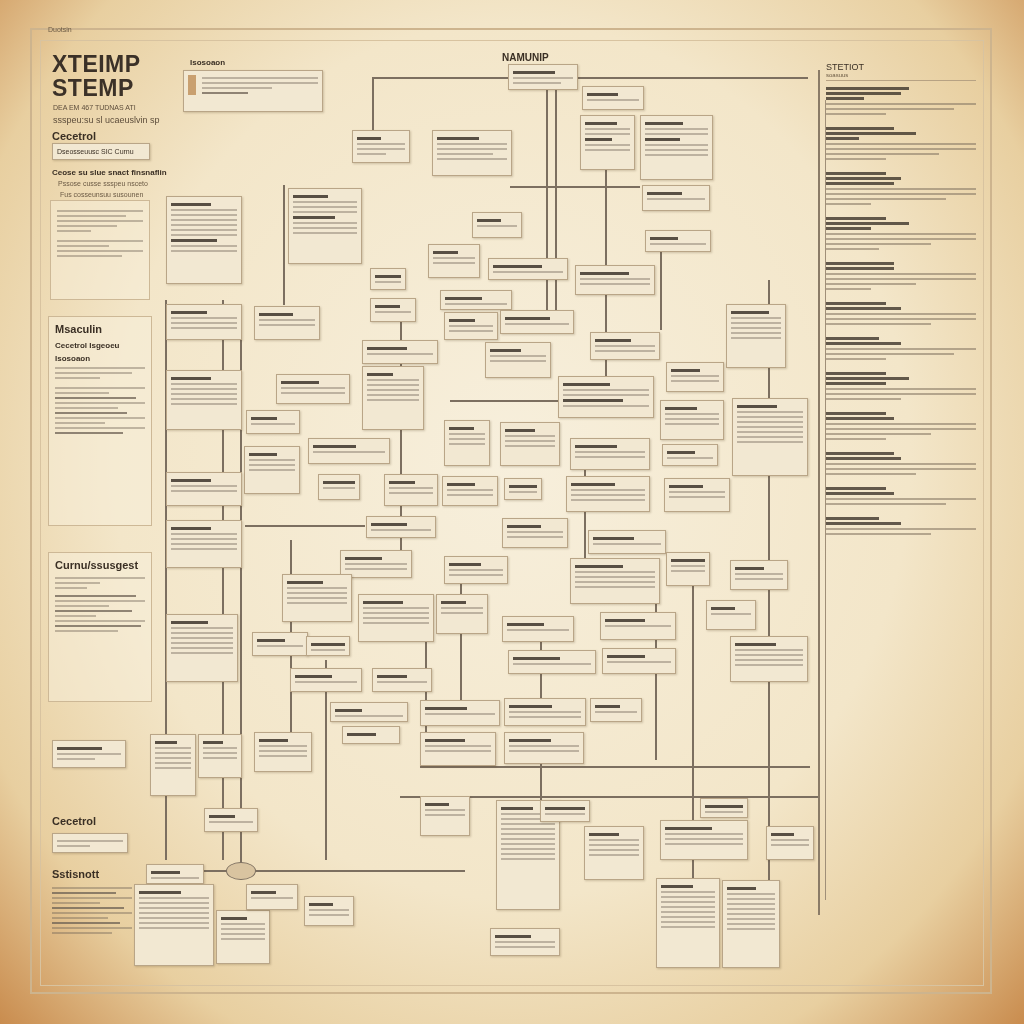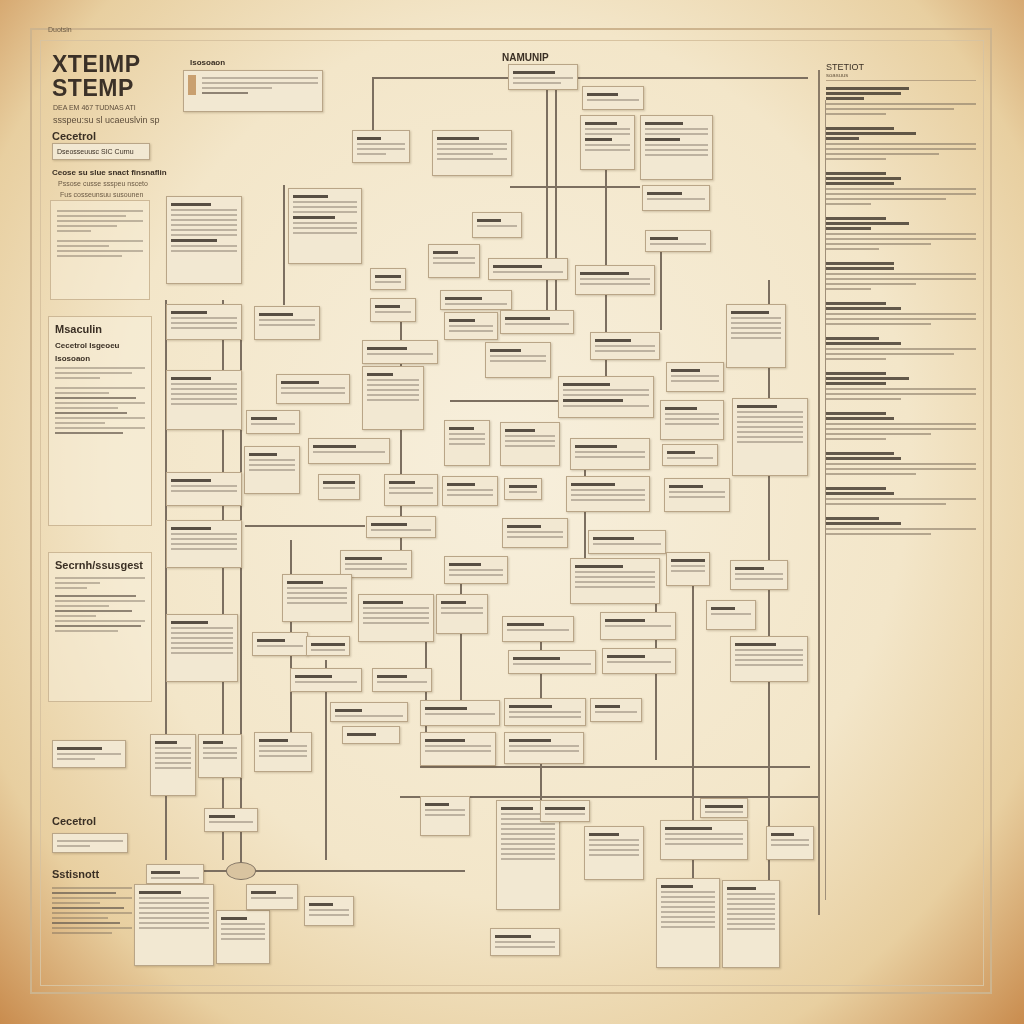--- a/index.html
+++ b/index.html
@@ -87,21 +87,21 @@
     <div class="line s"></div>
     <div class="line s" style="width:70%"></div>
     <div class="line" style="width:80%"></div>
     <div class="line s"></div>
     <div class="line s" style="width:55%"></div>
     <div class="line s"></div>
     <div class="line" style="width:75%"></div>
 </div>
 
 <div class="panel" style="left:48px;top:552px;width:104px;height:150px;">
-  <div class="sec" style="position:static;margin-bottom:6px;">Secrnh/ssusgest</div>
+  <div class="sec" style="position:static;margin-bottom:6px;">Curnu/ssusgest</div>
   <div class="line s"></div>
     <div class="line s" style="width:50%"></div>
     <div class="line s" style="width:35%"></div>
   <div class="line" style="width:90%;margin-top:6px"></div>
     <div class="line s"></div>
     <div class="line s" style="width:60%"></div>
     <div class="line" style="width:85%"></div>
     <div class="line s" style="width:45%"></div>
     <div class="line s"></div>
     <div class="line" style="width:95%"></div>

